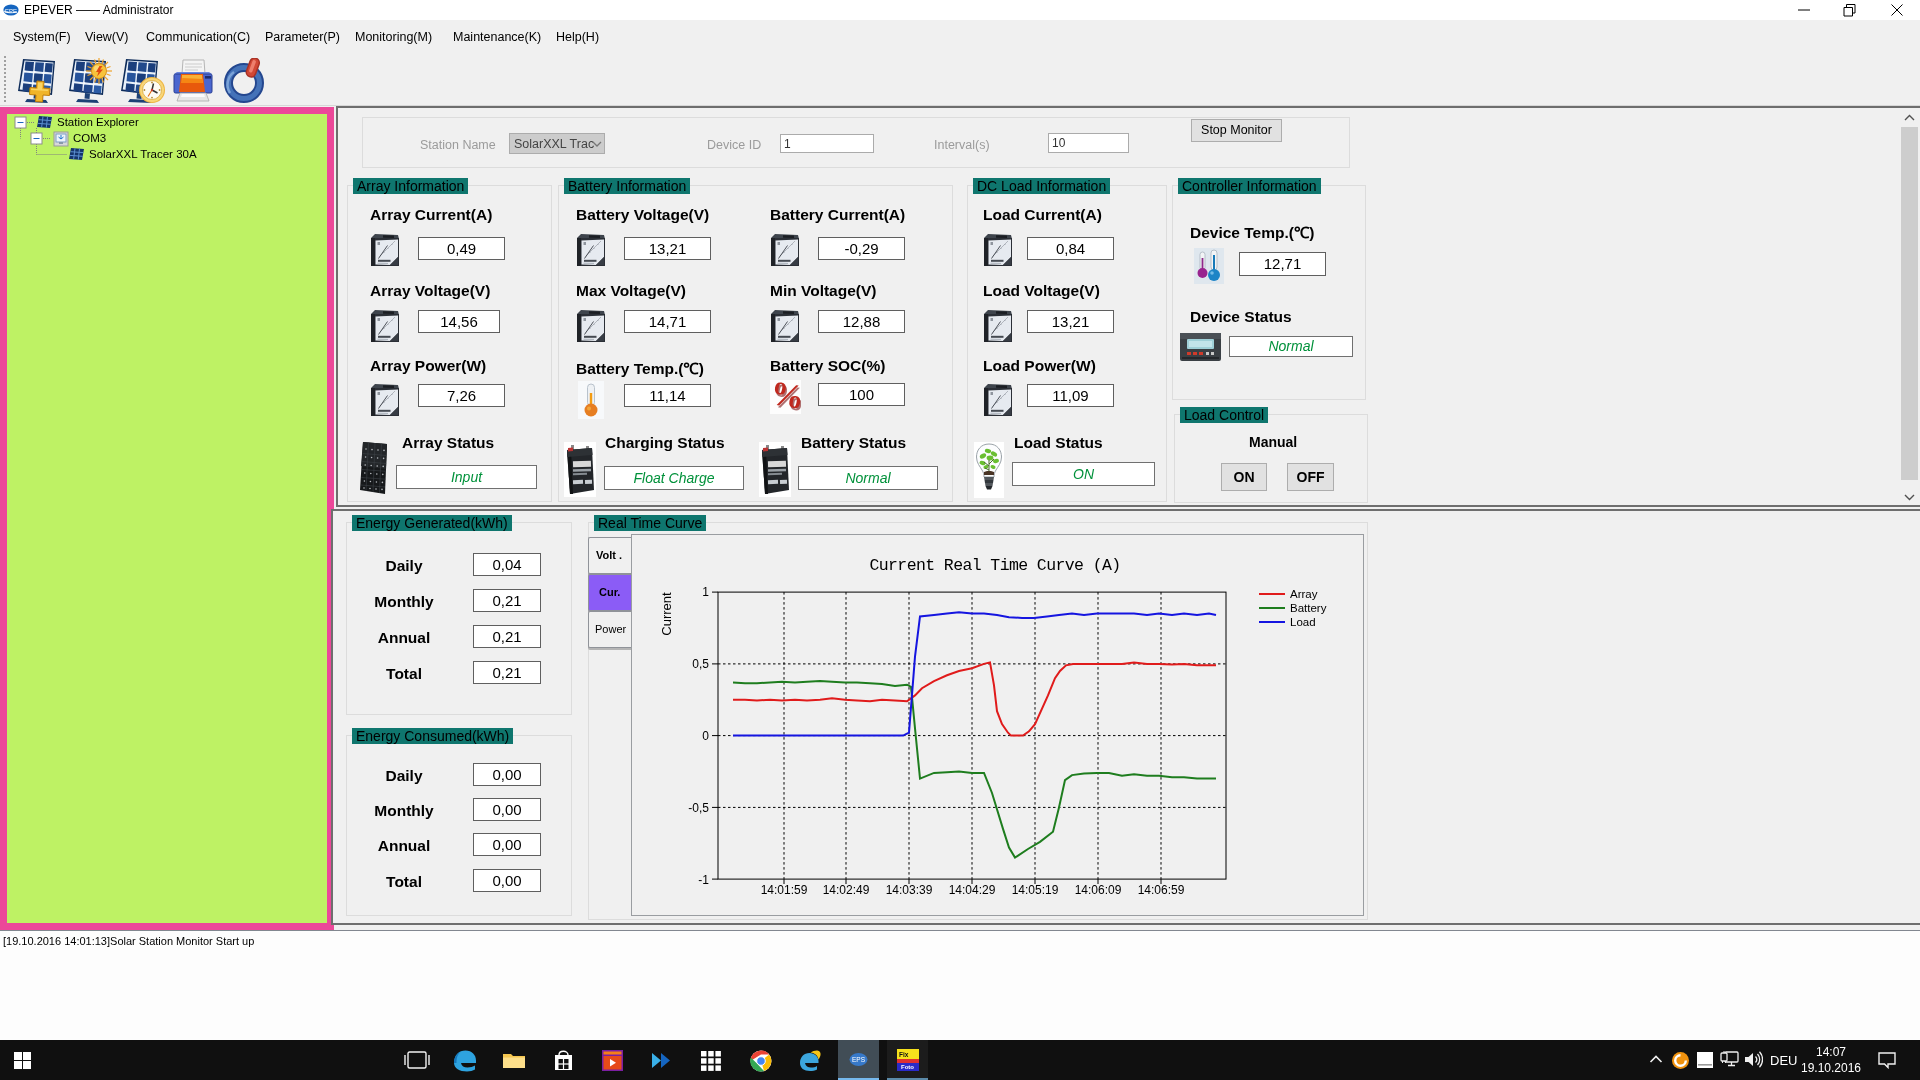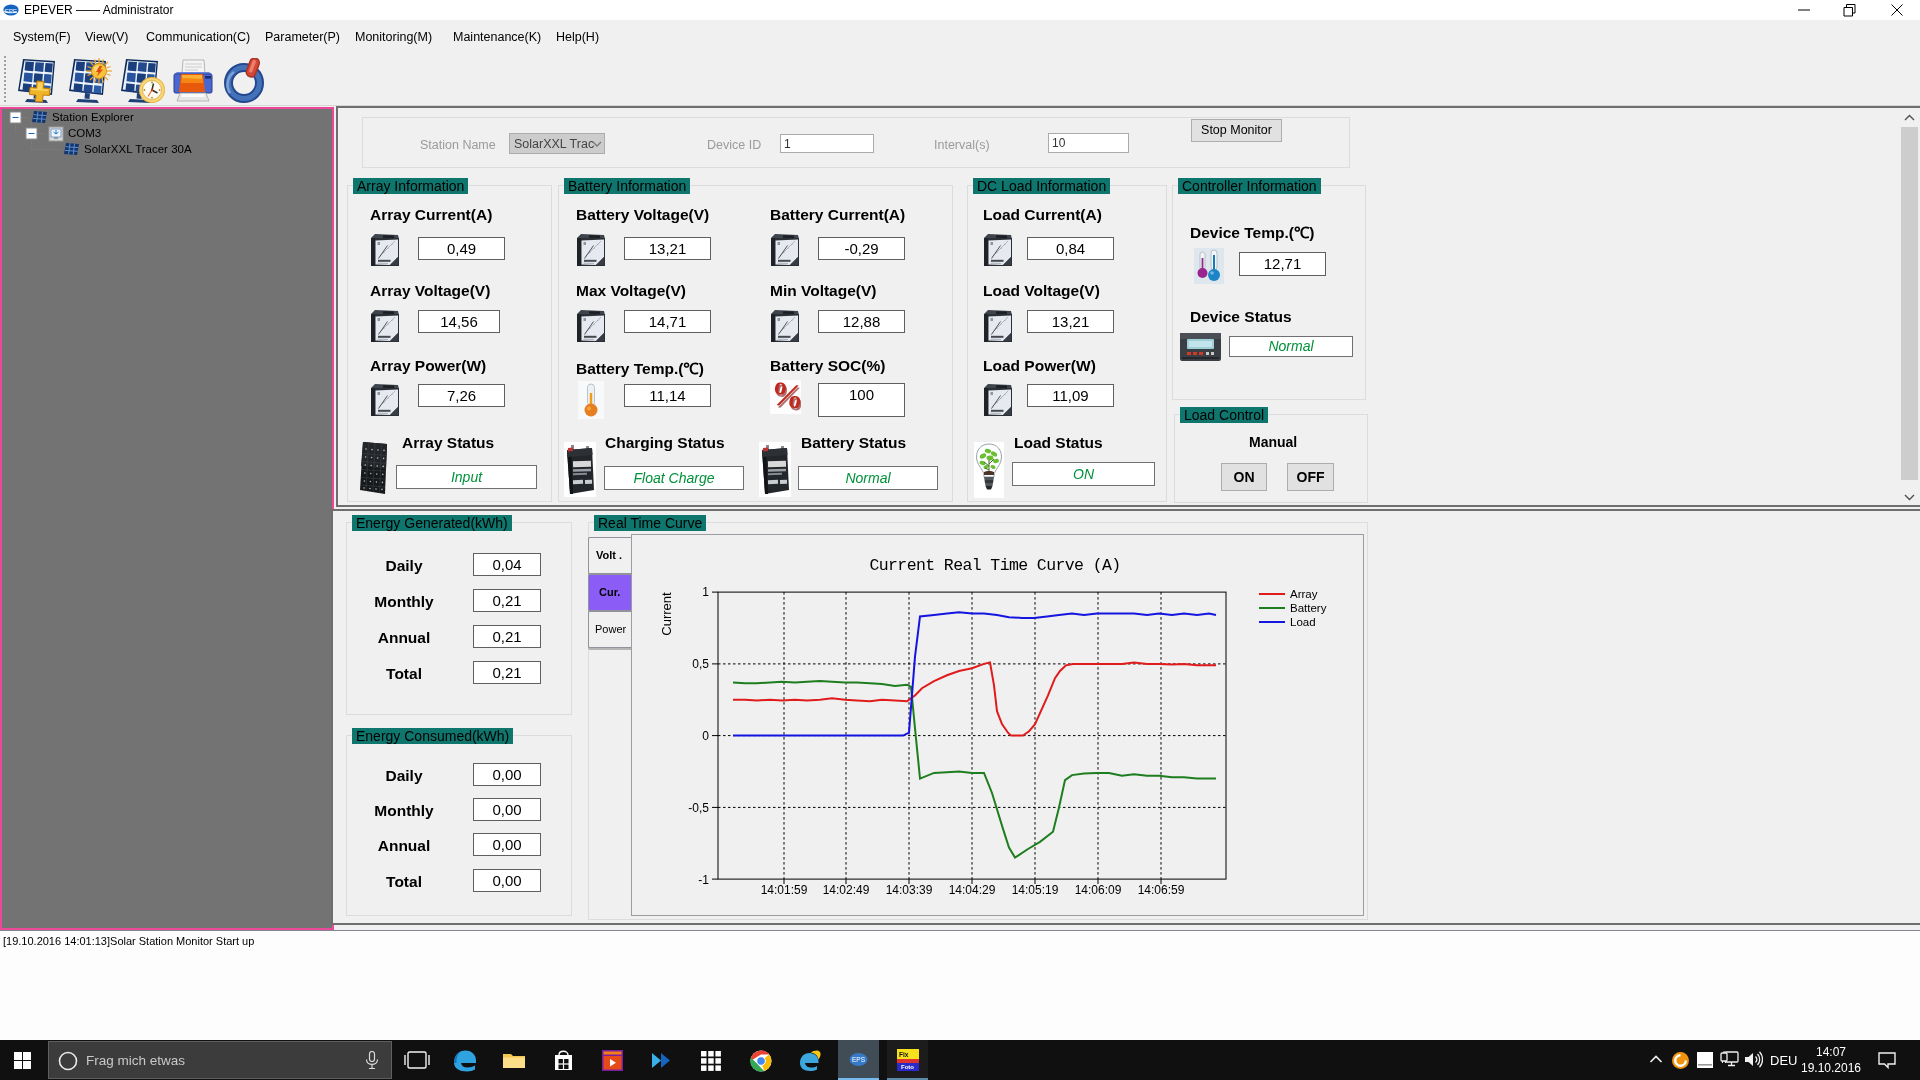--- a/index.html
+++ b/index.html
@@ -291,21 +291,21 @@
       <path d="M-10 -11 A15.5 15.5 0 0 0 -14 10" fill="none" stroke="#7ba3d8" stroke-width="2.5"></path>
     </g>
     <g transform="rotate(20 29 9)">
       <rect x="23.5" y="-1" width="11" height="21" rx="5.5" fill="#a93226"></rect>
       <rect x="25" y="0.5" width="8" height="18" rx="4" fill="#d14836"></rect>
       <rect x="26.5" y="2" width="3.5" height="13" rx="1.75" fill="#ee7f6d"></rect>
     </g>
   </svg>
 </div>
 
-<div class="abs" style="left:0;top:107px;width:334px;height:823px;background:#737373;border:2px solid #ec4899;font-size:11.5px;color:#000">
+<div class="abs" style="left:0;top:107px;width:334px;height:823px;background:#bef264;border:7px solid #ec4899;font-size:11.5px;color:#000">
   <svg class="abs" style="left:0;top:-2px" width="200" height="60" viewBox="0 0 200 60">
     <g stroke="#808080" stroke-dasharray="1 1">
       <line x1="13.5" y1="16" x2="13.5" y2="26.5"></line>
       <line x1="18" y1="10.5" x2="28" y2="10.5"></line>
       <line x1="29.5" y1="16" x2="29.5" y2="42.5"></line>
       <line x1="34" y1="26.5" x2="44" y2="26.5"></line>
       <line x1="29.5" y1="42.5" x2="60" y2="42.5"></line>
     </g>
     <g>
       <rect x="8" y="5" width="11" height="11" fill="#fff" stroke="#8c8c8c"></rect>
@@ -415,21 +415,21 @@
 <div class="vbox" style="left:818px;top:310px;width:87px;height:23px;line-height:21px">12,88</div>
 <span class="blab" style="left:576px;top:360px">Battery Temp.(℃)</span>
 <svg class="abs" style="left:578px;top:381px" width="26" height="38" viewBox="0 0 26 38">
     <use href="#thermo1"></use>
   </svg>
 <div class="vbox" style="left:624px;top:384px;width:87px;height:23px;line-height:21px">11,14</div>
 <span class="blab" style="left:770px;top:360px">Battery SOC(%)</span>
 <svg class="abs" style="left:770px;top:380px" width="31" height="34" viewBox="0 0 31 34">
     <use href="#pct"></use>
   </svg>
-<div class="vbox" style="left:818px;top:383px;width:87px;height:34px;line-height:21px">100</div>
+<div class="vbox" style="left:818px;top:383px;width:87px;height:23px;line-height:21px">100</div>
 <span class="blab" style="left:605px;top:437px">Charging Status</span>
 <svg class="abs" style="left:564px;top:442px" width="32" height="55" viewBox="0 0 32 55">
     <use href="#batt"></use>
   </svg>
 <div class="sbox" style="left:604px;top:466px;width:140px;height:24px;line-height:22px">Float Charge</div>
 <span class="blab" style="left:801px;top:437px">Battery Status</span>
 <svg class="abs" style="left:759px;top:442px" width="32" height="55" viewBox="0 0 32 55">
     <use href="#batt"></use>
   </svg>
 <div class="sbox" style="left:798px;top:466px;width:140px;height:24px;line-height:22px">Normal</div>
@@ -600,30 +600,20 @@
 
   <svg class="abs" style="left:14px;top:12px" width="17" height="17" viewBox="0 0 17 17">
     <g fill="#fff">
         <rect x="0" y="0" width="8" height="8"></rect>
         <rect x="9" y="0" width="8" height="8"></rect>
         <rect x="0" y="9" width="8" height="8"></rect>
         <rect x="9" y="9" width="8" height="8"></rect>
       </g>
   </svg>
 
-  <div class="abs" style="left:48px;top:1px;width:344px;height:38px;background:#3c3c3c;border:1px solid #606060">
-    <svg class="abs" style="left:9px;top:9px" width="20" height="20" viewBox="0 0 20 20">
-        <circle cx="10" cy="10" r="8.5" fill="none" stroke="#e9e9e9" stroke-width="1.6"></circle>
-      </svg>
-    <span class="abs" style="left:37px;top:11px;font-size:13.5px;color:#c9c9c9">Frag mich etwas</span>
-    <svg class="abs" style="left:316px;top:9px" width="14" height="20" viewBox="0 0 14 20">
-      <rect x="4.5" y="0.5" width="5" height="10" rx="2.5" fill="none" stroke="#dadada" stroke-width="1.2"></rect>
-      <path d="M1.5 8.5 C1.5 15 12.5 15 12.5 8.5 M7 13.5 L7 17 M4 17.5 L10 17.5" fill="none" stroke="#dadada" stroke-width="1.2"></path>
-    </svg>
-  </div>
 
   <svg class="abs" style="left:404px;top:11px" width="26" height="18" viewBox="0 0 26 18">
     <rect x="4" y="1" width="18" height="16" rx="1.5" fill="none" stroke="#f2f2f2" stroke-width="1.4"></rect>
     <path d="M1 4 L1 14 M25 4 L25 14" stroke="#f2f2f2" stroke-width="1.4"></path>
   </svg>
 
   <svg class="abs" style="left:452px;top:10px" width="26" height="22" viewBox="0 0 26 22">
     <path d="M2 13 C2 5 7 0.5 13.5 0.5 C20 0.5 24 5 24 10.5 L24 13 L9 13 C9.5 16 12 17.5 15.5 17.5 C18.5 17.5 21 16.8 23 15.5 L23 19.5 C21 20.8 18 21.5 15 21.5 C7.5 21.5 2 18 2 13 Z" fill="#2ea3e0"></path>
     <path d="M2 13 C2 8 4.5 3.5 9 1.8 C5 4.5 4.5 9 4.5 13 Z" fill="#1375bb"></path>
   </svg>

